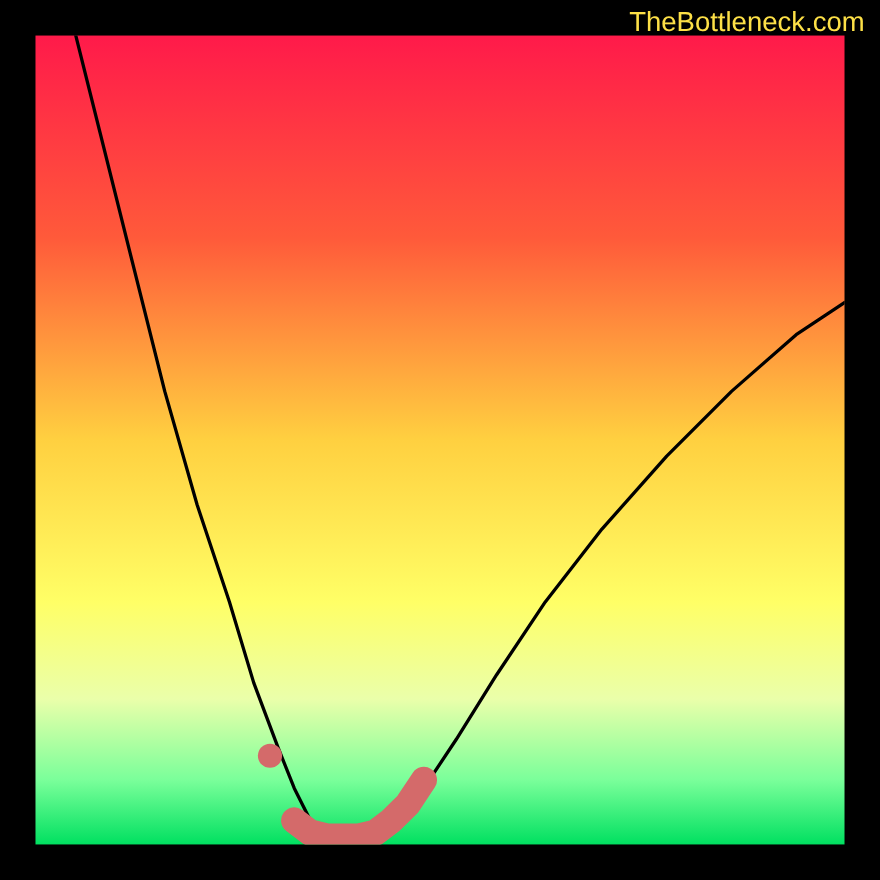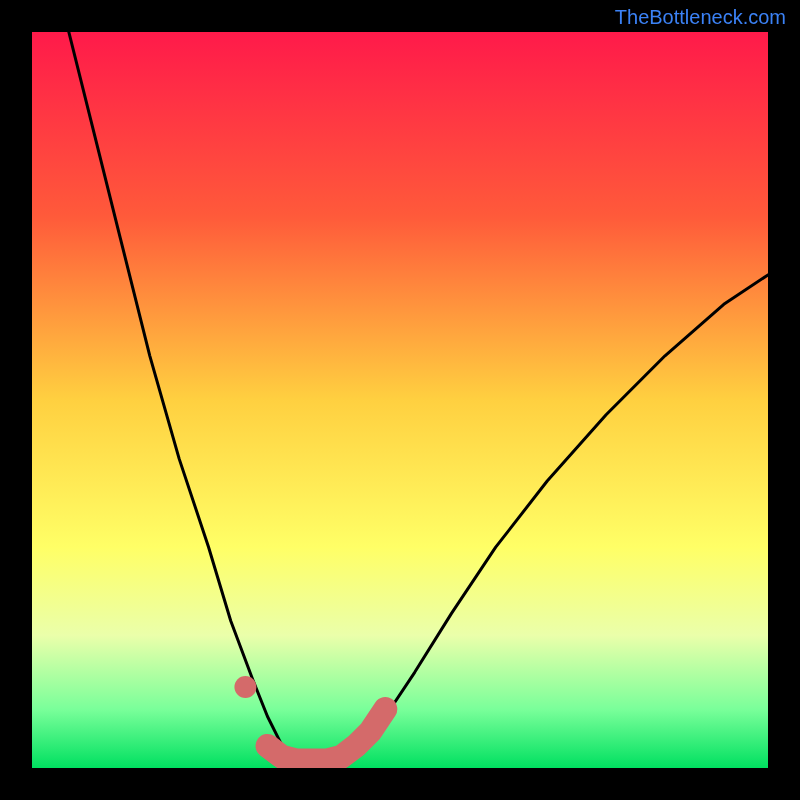--- a/index.html
+++ b/index.html
@@ -24,22 +24,22 @@
     top: 32px;
     left: 32px;
     width: 736px;
     height: 736px;
     overflow: hidden;
   }
   .watermark {
     position: absolute;
     top: 6px;
     right: 14px;
-    color: #3b82f6;
-    font-size: 20px;
+    color: #fde047;
+    font-size: 25px;
     font-weight: 500;
     z-index: 10;
   }
 </style>
 </head>
 <body>
 
 <div class="frame">
   <div class="watermark">TheBottleneck.com</div>
   <div class="plot-area">

